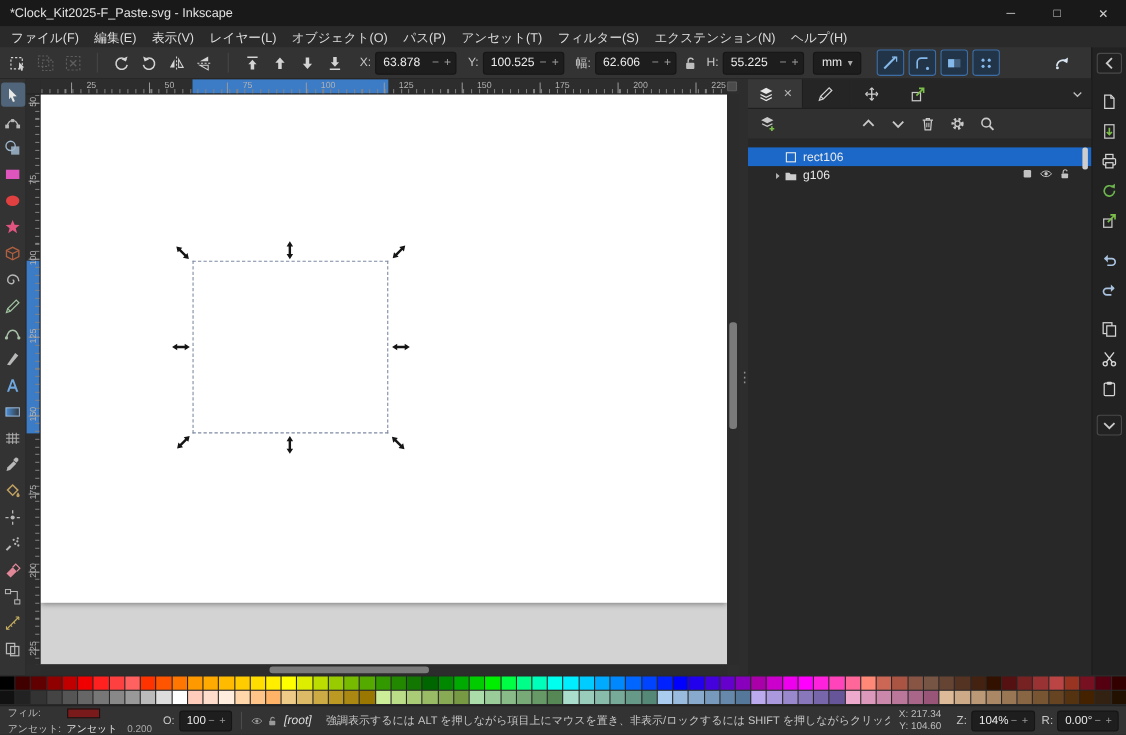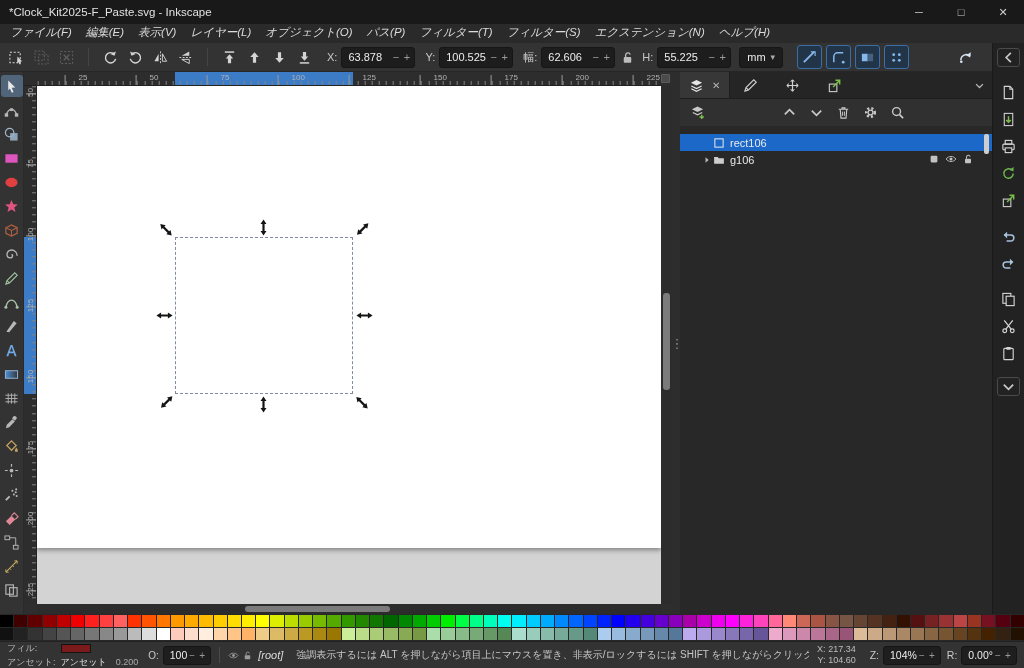--- a/index.html
+++ b/index.html
@@ -7,21 +7,21 @@
     font-family:"Liberation Sans","DejaVu Sans",sans-serif;}
   .app{position:relative;width:1024px;height:668px;background:#333;color:#ddd;font-size:12px;}
 
   
   .titlebar{position:absolute;left:0;top:0;width:1024px;height:24px;background:#191919;display:flex;align-items:center;}
   .titlebar .title{margin-left:9px;font-size:11.5px;color:#e2e2e2;}
   .win-controls{margin-left:auto;display:flex;height:100%;}
   .win-btn{width:42px;height:100%;display:flex;align-items:center;justify-content:center;color:#ccc;font-size:11px;}
 
   
-  .menubar{position:absolute;left:0;top:24px;width:1024px;height:19px;background:#2a2a2a;display:flex;align-items:flex-start;padding-left:3px;font-style:italic;}
+  .menubar{position:absolute;left:0;top:24px;width:1024px;height:19px;background:#2a2a2a;display:flex;align-items:flex-end;padding-left:3px;}
   .menu-item{padding:1px 7px;font-size:11.5px;color:#dcdcdc;}
 
   
   .toolcontrols{position:absolute;left:0;top:43px;width:992px;height:29px;background:#333;border-bottom:1px solid #262626;display:flex;align-items:center;padding:0 4px;}
   .tb-group{display:flex;align-items:center;}
   .tb-sep{width:1px;height:18px;background:#454545;margin:0 9px;}
   .tb-icon{width:25px;height:24px;display:flex;align-items:center;justify-content:center;color:#d4d4d4;border-radius:3px;}
   .tb-icon.disabled{color:#5d5d5d;}
   .fld-label{color:#c9c9c9;font-size:11px;margin:0 4px 0 10px;white-space:nowrap;}
   .fld{display:flex;align-items:center;background:#1d1d1d;border:1px solid #161616;border-radius:3px;height:21px;padding:0 2px 0 6px;}
@@ -142,21 +142,21 @@
     </div>
   </div>
 
   <div class="menubar" id="menubar">
       <div class="menu-item">ファイル(F)</div>
       <div class="menu-item">編集(E)</div>
       <div class="menu-item">表示(V)</div>
       <div class="menu-item">レイヤー(L)</div>
       <div class="menu-item">オブジェクト(O)</div>
       <div class="menu-item">パス(P)</div>
-      <div class="menu-item">フィルター(T)</div>
+      <div class="menu-item">アンセット(T)</div>
       <div class="menu-item">フィルター(S)</div>
       <div class="menu-item">エクステンション(N)</div>
       <div class="menu-item">ヘルプ(H)</div>
     </div>
 
   <div class="toolcontrols">
     <div class="tb-group" id="tbSelect">
         <div class="tb-icon">
           <span class="ic">
             <svg viewBox="0 0 16 16">

